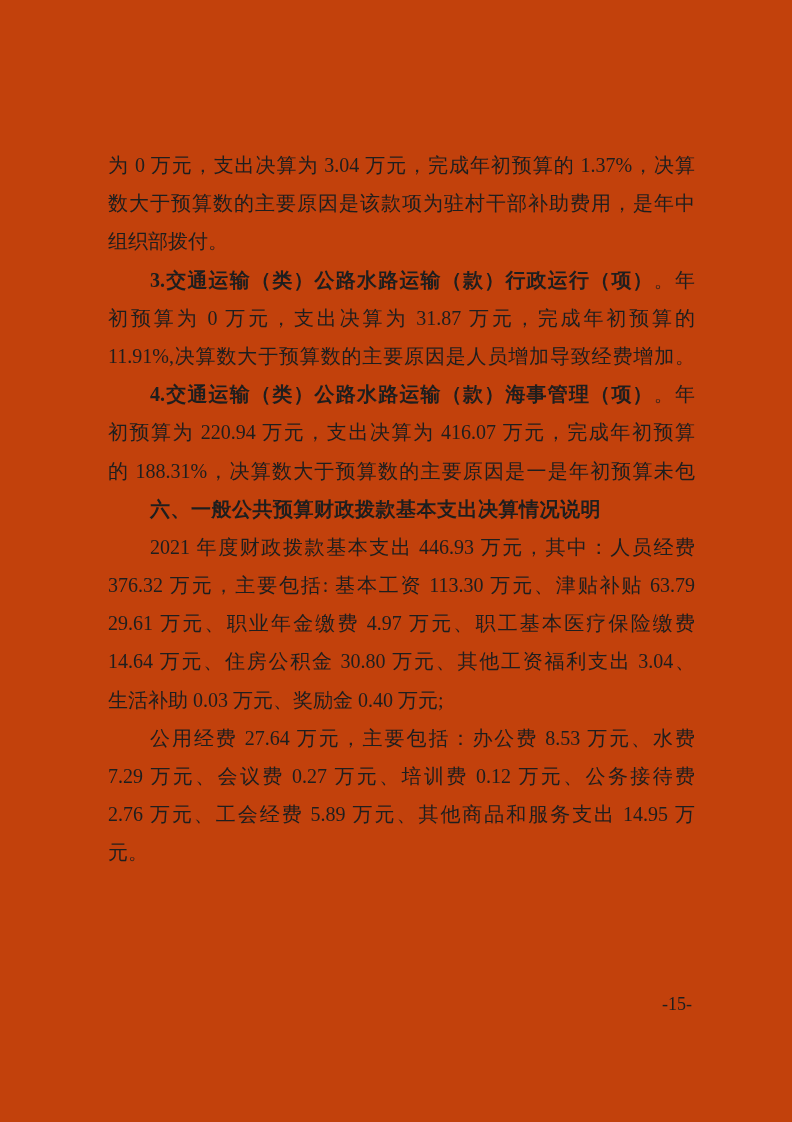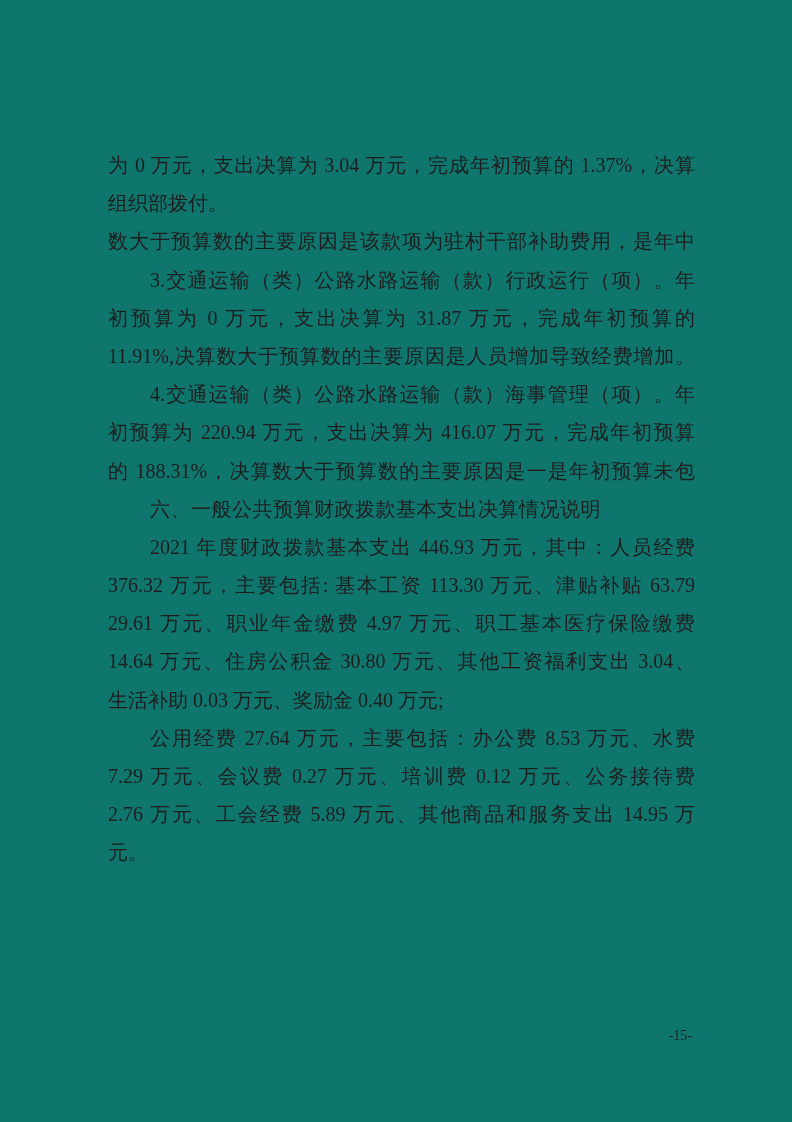--- a/index.html
+++ b/index.html
@@ -42,43 +42,43 @@
   }
   .line.indent {
     text-indent: 42px;
   }
   .line.heading {
     font-family: "Liberation Sans", "DejaVu Sans", sans-serif;
     font-weight: bold;
     letter-spacing: 0.5px;
   }
   .seg-bold {
-    font-weight: normal;
+    font-weight: bold;
   }
   .page-number {
     position: absolute;
-    top: 1024px;
+    top: 992px;
     right: 100px;
     height: 24px;
     line-height: 24px;
-    font-size: 14px;
+    font-size: 18px;
     font-family: "Liberation Serif", "DejaVu Serif", serif;
     color: #1e1e1e;
     text-align: right;
   }
 </style>
 </head>
 <body>
 
-<div class="page" style="background: #0f766e; color: rgb(30, 30, 30);">
+<div class="page" style="background: #c2410c; color: rgb(30, 30, 30);">
   <div class="text-block">
       <div class="para">
         <div class="line stretch"><span class="">为 0 万元，支出决算为 3.04 万元，完成年初预算的 1.37%，决算</span></div>
+        <div class="line stretch"><span class="">数大于预算数的主要原因是该款项为驻村干部补助费用，是年中</span></div>
         <div class="line"><span class="">组织部拨付。</span></div>
-        <div class="line stretch"><span class="">数大于预算数的主要原因是该款项为驻村干部补助费用，是年中</span></div>
       </div>
       <div class="para">
         <div class="line indent stretch"><span class="seg-bold">3.交通运输（类）公路水路运输（款）行政运行（项）</span><span class="">。年</span></div>
         <div class="line stretch"><span class="">初预算为 0 万元，支出决算为 31.87 万元，完成年初预算的</span></div>
         <div class="line stretch"><span class="">11.91%,决算数大于预算数的主要原因是人员增加导致经费增加。</span></div>
       </div>
       <div class="para">
         <div class="line indent stretch"><span class="seg-bold">4.交通运输（类）公路水路运输（款）海事管理（项）</span><span class="">。年</span></div>
         <div class="line stretch"><span class="">初预算为 220.94 万元，支出决算为 416.07 万元，完成年初预算</span></div>
         <div class="line stretch"><span class="">的 188.31%，决算数大于预算数的主要原因是一是年初预算未包</span></div>

